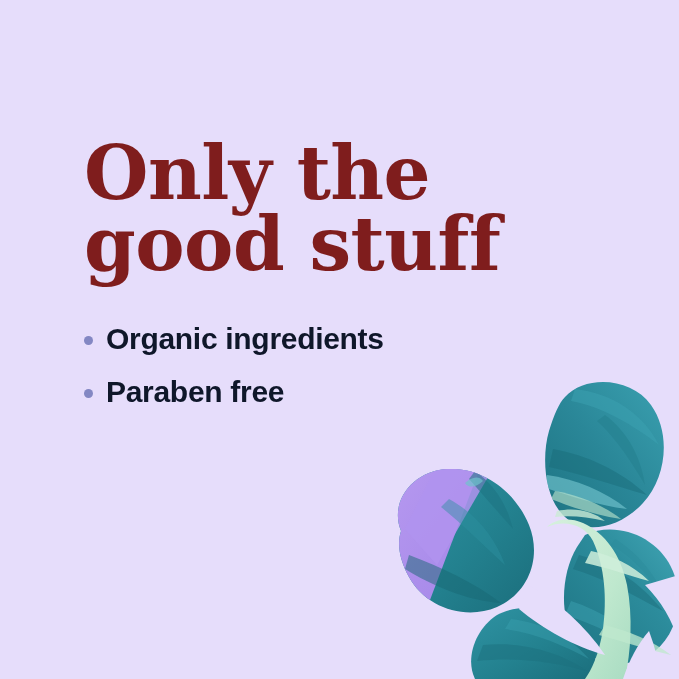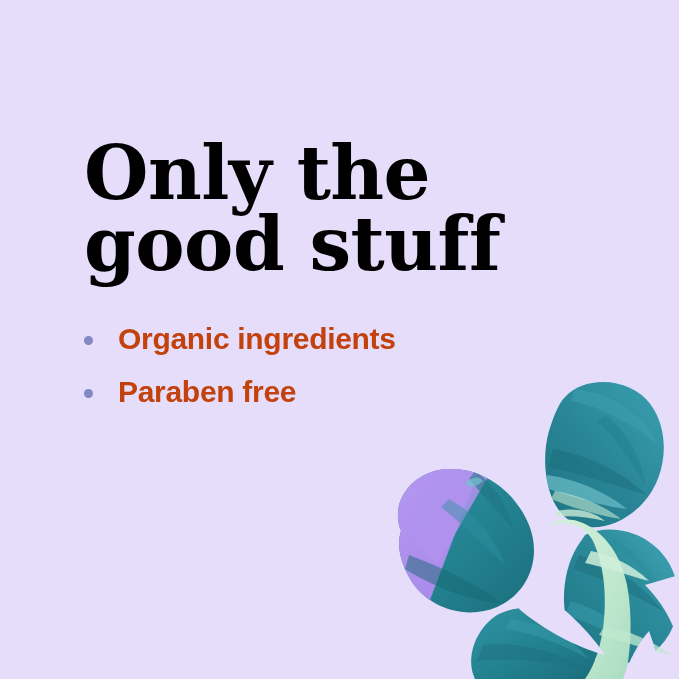--- a/index.html
+++ b/index.html
@@ -41,39 +41,38 @@
     width: 520px;
   }
 
   .headline {
     margin: 0;
     font-family: "DejaVu Serif", "Liberation Serif", serif;
     font-weight: 700;
     font-size: 74px;
     line-height: 0.96;
     letter-spacing: -0.5px;
-    color: #000000;
+    color: #7f1d1d;
     white-space: pre-line;
   }
 
   .benefit-list {
     list-style: none;
     margin: 42px 0 0 0;
     padding: 0;
   }
   .benefit-item {
     display: flex;
     align-items: center;
     margin: 0 0 19px 0;
-    color: #c2410c;
+    color: #0f172a;
     font-family: "Liberation Sans", sans-serif;
     font-weight: 700;
     font-size: 30px;
     letter-spacing: -0.3px;
-    gap: 12px;
   }
   .benefit-item:last-child { margin-bottom: 0; }
 
   .bullet-dot {
     flex: 0 0 auto;
     width: 9px;
     height: 9px;
     border-radius: 50%;
     background: #8387c3;
     margin-right: 13px;

